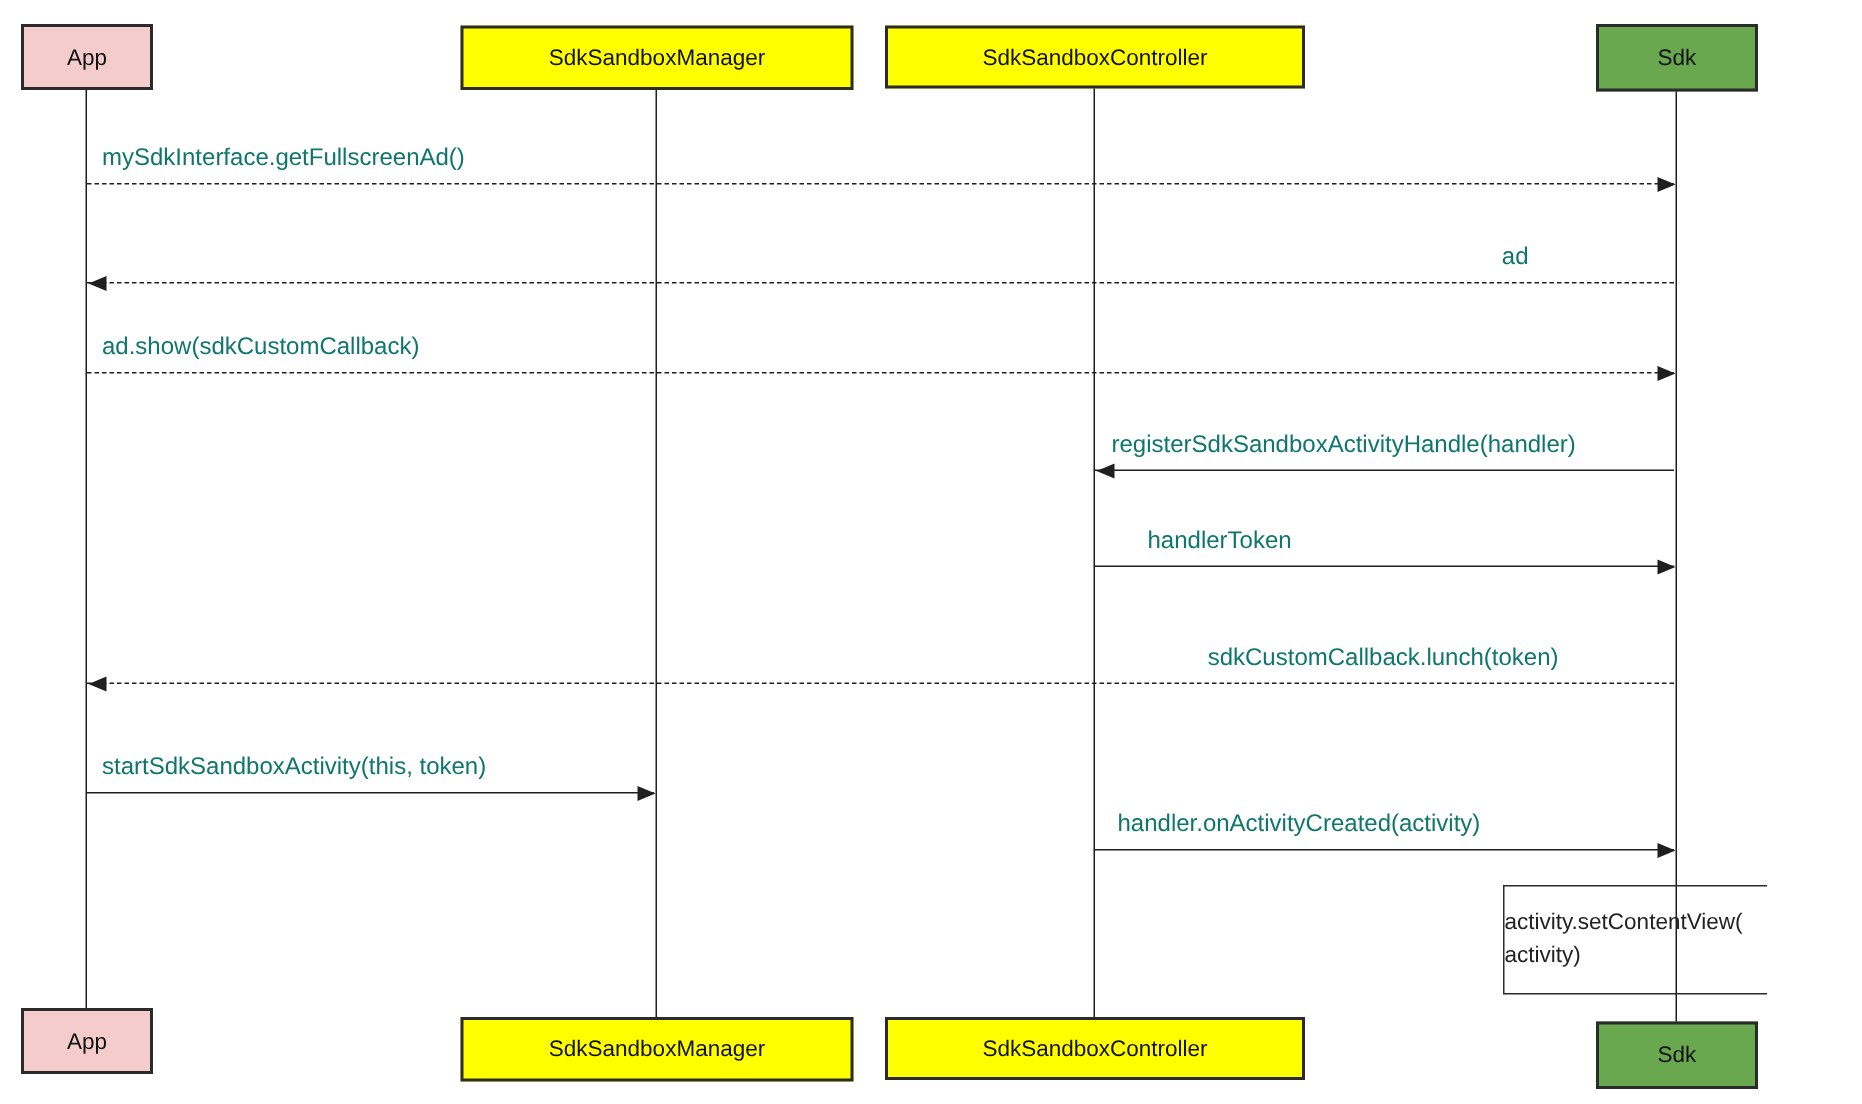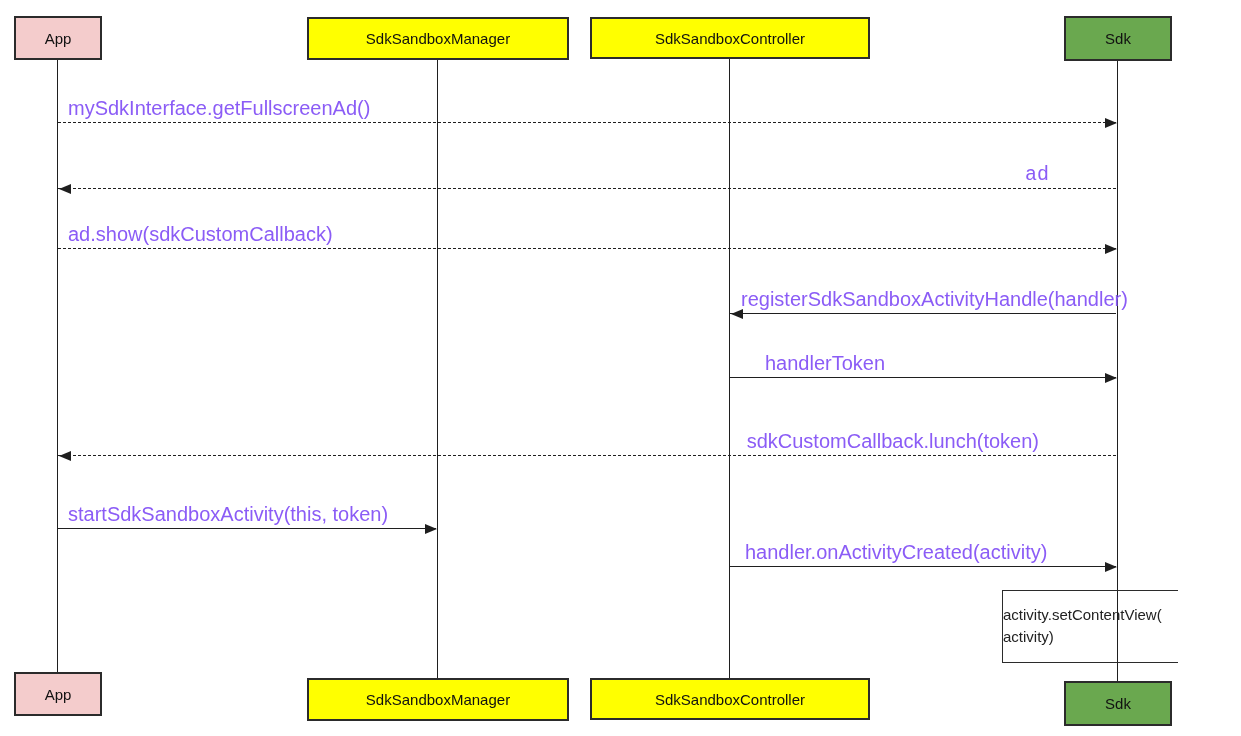--- a/index.html
+++ b/index.html
@@ -41,21 +41,21 @@
     border-bottom:5px solid transparent;
     border-left:12px solid #1f1f1f;
   }
   .arrowhead.left{
     border-top:5px solid transparent;
     border-bottom:5px solid transparent;
     border-right:12px solid #1f1f1f;
   }
   .msg-label{
     position:absolute;
-    font-size:20px;color:#8b5cf6;
+    font-size:16px;color:#0f766e;
     white-space:nowrap;
     z-index:2;
     background:transparent;
   }
   .note-box{
     position:absolute;
     box-sizing:border-box;
     border:1.6px solid #2b2b2b;
     background:transparent;
     font-size:15px;color:#222;
@@ -94,21 +94,21 @@
       <span>Sdk</span>
     </div>
     <div class="actor-box" style="left: 1064px; top: 681px; width: 108px; height: 45px; background: rgb(106, 168, 79);">
       <span>Sdk</span>
     </div>
     <div class="msg-line dashed" style="left: 58px; top: 122px; width: 1058px;"></div>
     <div class="arrowhead right" style="left: 1105px; top: 118px;"></div>
     <div class="msg-label" style="top: 97px; left: 68px;">mySdkInterface.getFullscreenAd()</div>
     <div class="msg-line dashed" style="left: 58px; top: 188px; width: 1058px;"></div>
     <div class="arrowhead left" style="left: 59px; top: 184px;"></div>
-    <div class="msg-label" style="top: 163px; right: 129px; font-family: Liberation Mono, monospace;">ad</div>
+    <div class="msg-label" style="top: 163px; right: 159px;">ad</div>
     <div class="msg-line dashed" style="left: 58px; top: 248px; width: 1058px;"></div>
     <div class="arrowhead right" style="left: 1105px; top: 244px;"></div>
     <div class="msg-label" style="top: 223px; left: 68px;">ad.show(sdkCustomCallback)</div>
     <div class="msg-line solid" style="left: 730px; top: 313px; width: 386px;"></div>
     <div class="arrowhead left" style="left: 731px; top: 309px;"></div>
     <div class="msg-label" style="top: 288px; left: 741px;">registerSdkSandboxActivityHandle(handler)</div>
     <div class="msg-line solid" style="left: 730px; top: 377px; width: 386px;"></div>
     <div class="arrowhead right" style="left: 1105px; top: 373px;"></div>
     <div class="msg-label" style="top: 352px; left: 765px;">handlerToken</div>
     <div class="msg-line dashed" style="left: 58px; top: 455px; width: 1058px;"></div>

